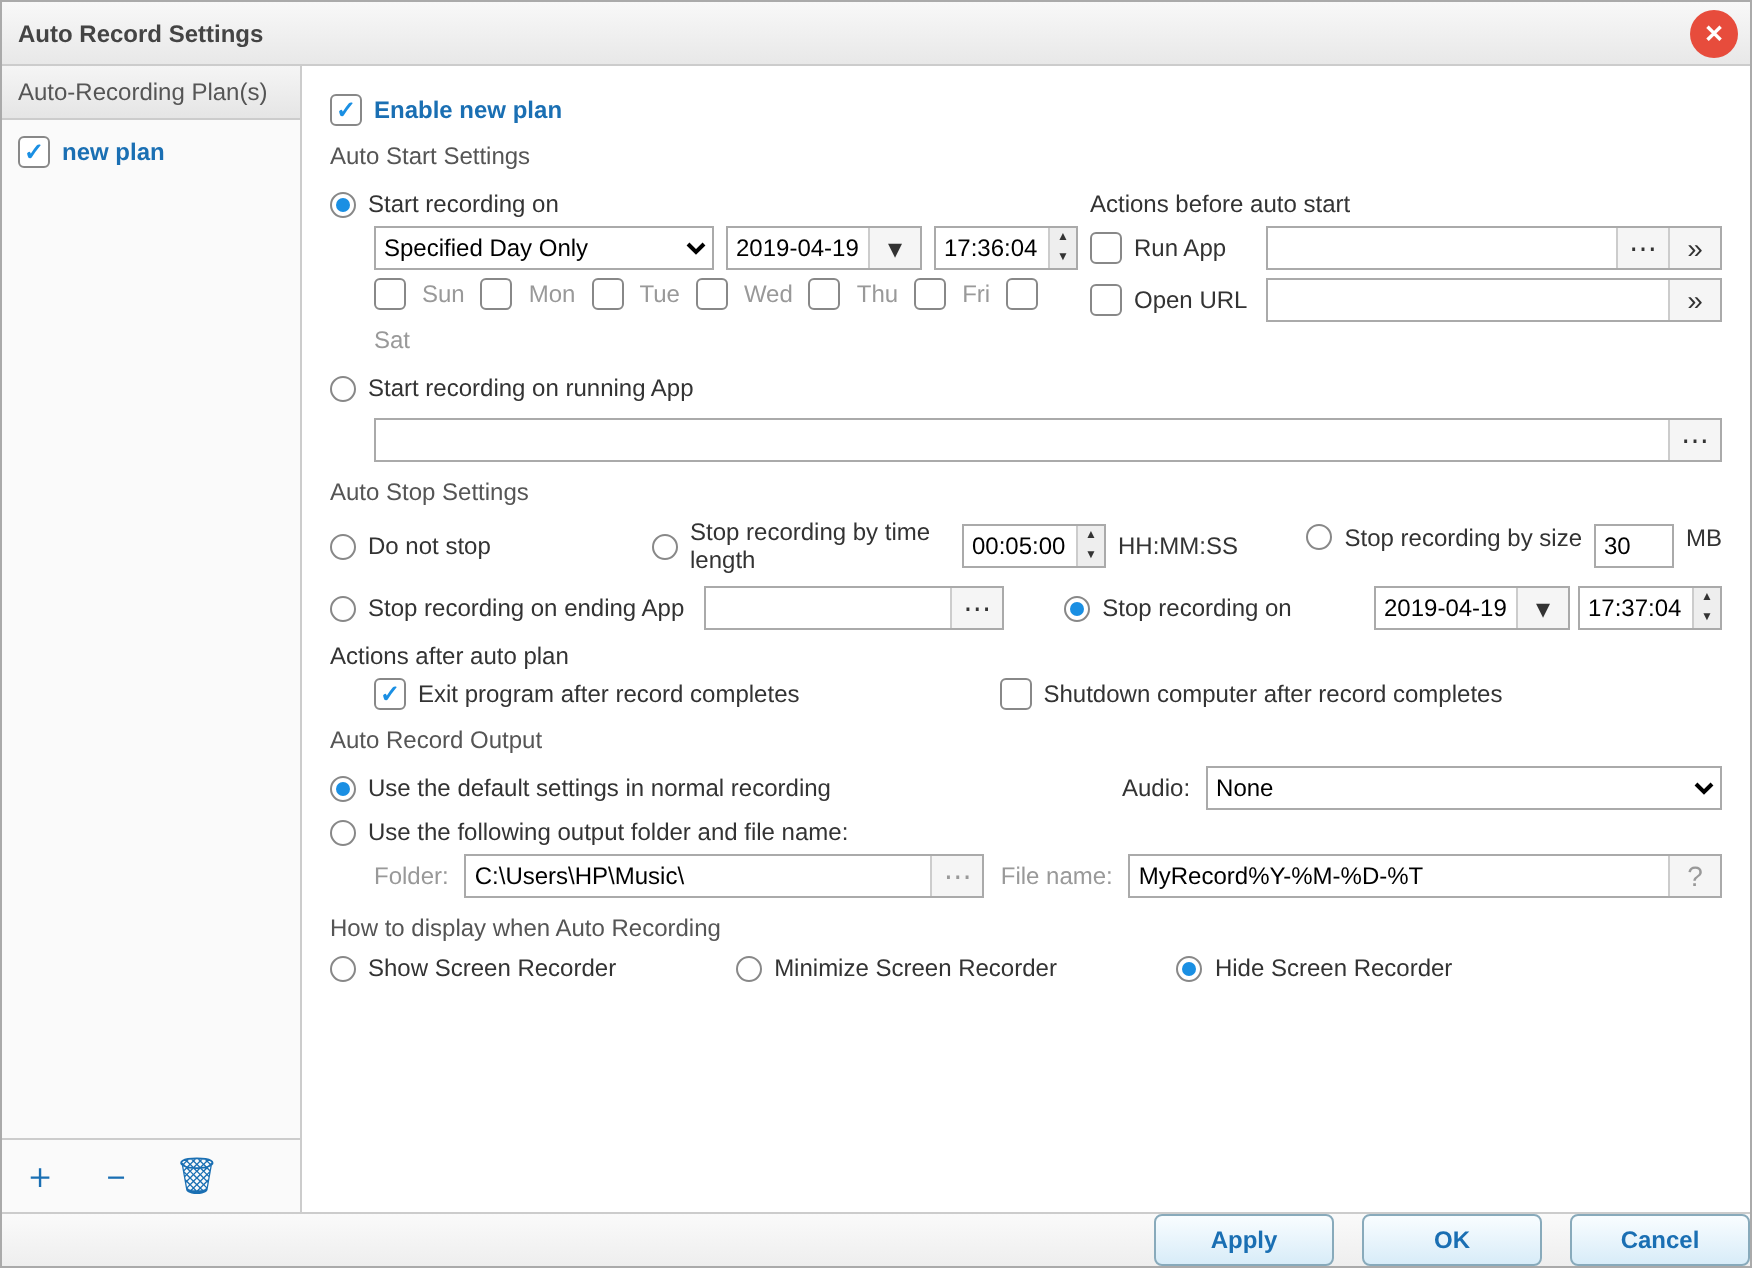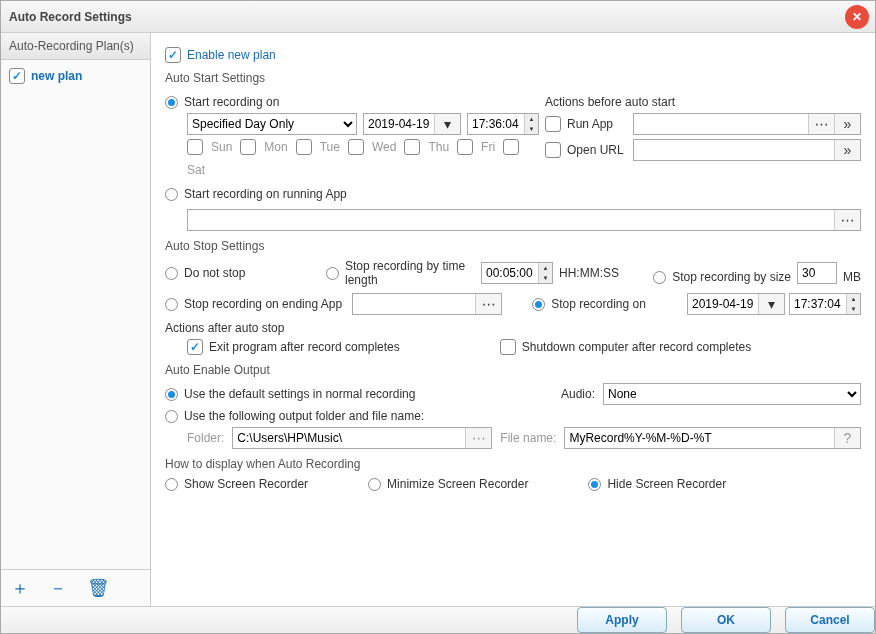--- a/index.html
+++ b/index.html
@@ -60,21 +60,21 @@
     <div class="sidebar-bottom">
       <span class="sb-icon">＋</span>
       <span class="sb-icon">－</span>
       <span class="sb-icon">🗑</span>
     </div>
   </div>
 
   <div class="content">
     <div class="row">
       <span class="chk on">✓</span>
-      <span style="font-weight:normal;color:#1a6fb3">Enable new plan</span>
+      <span style="font-weight:bold;color:#1a6fb3">Enable new plan</span>
     </div>
 
     <div class="section-title">Auto Start Settings</div>
 
     <div class="two-col">
       <div class="col-l">
         <div class="row">
           <span class="radio on"></span>
           <span>Start recording on</span>
         </div>
@@ -158,21 +158,21 @@
         <span style="width:130px">Stop recording by time length</span>
         <div class="field-w">
           <input type="text" style="width: 56px;" value="00:05:00">
           <div class="spin">
               <span>▲</span>
               <span>▼</span>
             </div>
         </div>
         <span>HH:MM:SS</span>
       </span>
-      <span style="display:flex;align-items:flex-end;gap:6px;margin-left:auto">
+      <span style="display:flex;align-items:flex-start;gap:6px;margin-left:auto">
         <span class="radio"></span>
         <span>Stop recording by size</span>
         <input type="text" style="width: 40px;" value="30">
         <span>MB</span>
       </span>
     </div>
 
     <div class="row" style="gap:10px;margin-top:6px">
       <span style="display:flex;align-items:center;gap:6px">
         <span class="radio"></span>
@@ -194,33 +194,33 @@
         <div class="field-w">
           <input type="text" style="width: 56px;" value="17:37:04">
           <div class="spin">
               <span>▲</span>
               <span>▼</span>
             </div>
         </div>
       </span>
     </div>
 
-    <div style="margin-top:6px">Actions after auto stop</div>
+    <div style="margin-top:6px">Actions after auto plan</div>
     <div class="row indent" style="gap:40px">
       <span style="display:flex;align-items:center;gap:6px">
         <span class="chk on">✓</span>
         <span>Exit program after record completes</span>
       </span>
       <span style="display:flex;align-items:center;gap:6px;margin-left:60px">
         <span class="chk"></span>
         <span>Shutdown computer after record completes</span>
       </span>
     </div>
 
-    <div class="section-title">Auto Enable Output</div>
+    <div class="section-title">Auto Record Output</div>
     <div class="row" style="gap:10px">
       <span style="display:flex;align-items:center;gap:6px;flex:1">
         <span class="radio on"></span>
         <span>Use the default settings in normal recording</span>
       </span>
       <span class="audio-row" style="width:300px">
         <span>Audio:</span>
         <select class="audio-select">
           <option>None</option>
         </select>

